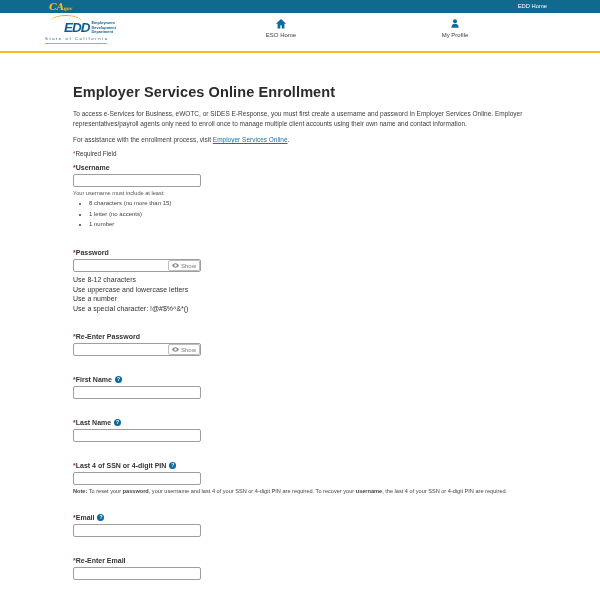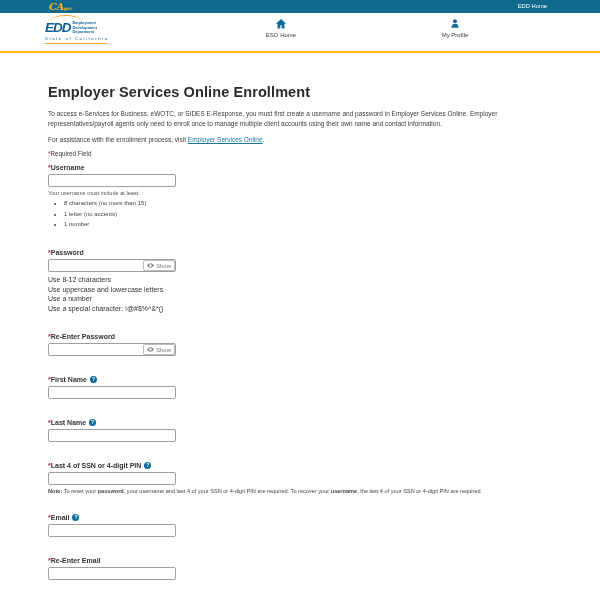--- a/index.html
+++ b/index.html
@@ -23,37 +23,37 @@
   }
 
   
   .header { height:38px; background:#fff; border-bottom:2px solid #fdb81e; position:relative; }
 
   .eddlogo { position:absolute; left:45px; top:2px; width:70px; cursor:pointer; }
   .swoosh { width:30px; height:5px; border-top:1.6px solid #f9a01b; border-radius:50% 50% 0 0 / 100% 100% 0 0; margin-left:6px; }
   .eddrow { display:flex; align-items:center; gap:2px; }
   .eddacr {
     font-size:13.5px; font-weight:900; font-style:italic; color:#0b5d94;
-    letter-spacing:-1px; line-height:13px;
+    letter-spacing:-1px; line-height:13px;margin-left:19px;
   }
   .edddept { display:flex; flex-direction:column; }
   .edddept span { font-size:3.9px; font-weight:700; color:#0b5d94; line-height:4.6px; }
   .eddtag {
     font-size:4.2px; color:#0b5d94; letter-spacing:1.6px; margin-top:1.5px;
     border-bottom:1.6px solid #f9a01b; padding-bottom:1.5px; width:62px; white-space:nowrap;
   }
 
   .nav-item { position:absolute; top:5px; width:70px; text-align:center; cursor:pointer; }
   .nav-item .ic { display:block; margin:0 auto 2px; }
   .nav-item .nav-label { font-size:6px; color:#3c3c3c; }
   .nav-eso { left:246px; }
   .nav-profile { left:420px; }
 
   
-  .content { margin-left:48px; width:506px; padding-top:31px; }
+  .content { margin-left:73px; width:506px; padding-top:31px; }
 
   h1.page-title {
     margin:0 0 9px; font-size:14.5px; font-weight:600; color:#2b2b2b; letter-spacing:0.1px;
   }
   .intro { margin:0 0 8px; font-size:6.5px; line-height:9.5px; color:#3c3c3c; }
   .assist { margin:0 0 7px; font-size:6.5px; color:#3c3c3c; }
   .assist a { color:#1576a4; text-decoration:underline; cursor:pointer; }
   .required-note { margin:0 0 7px; font-size:6.3px; color:#333; }
 
   .group { margin-bottom:20px; }

